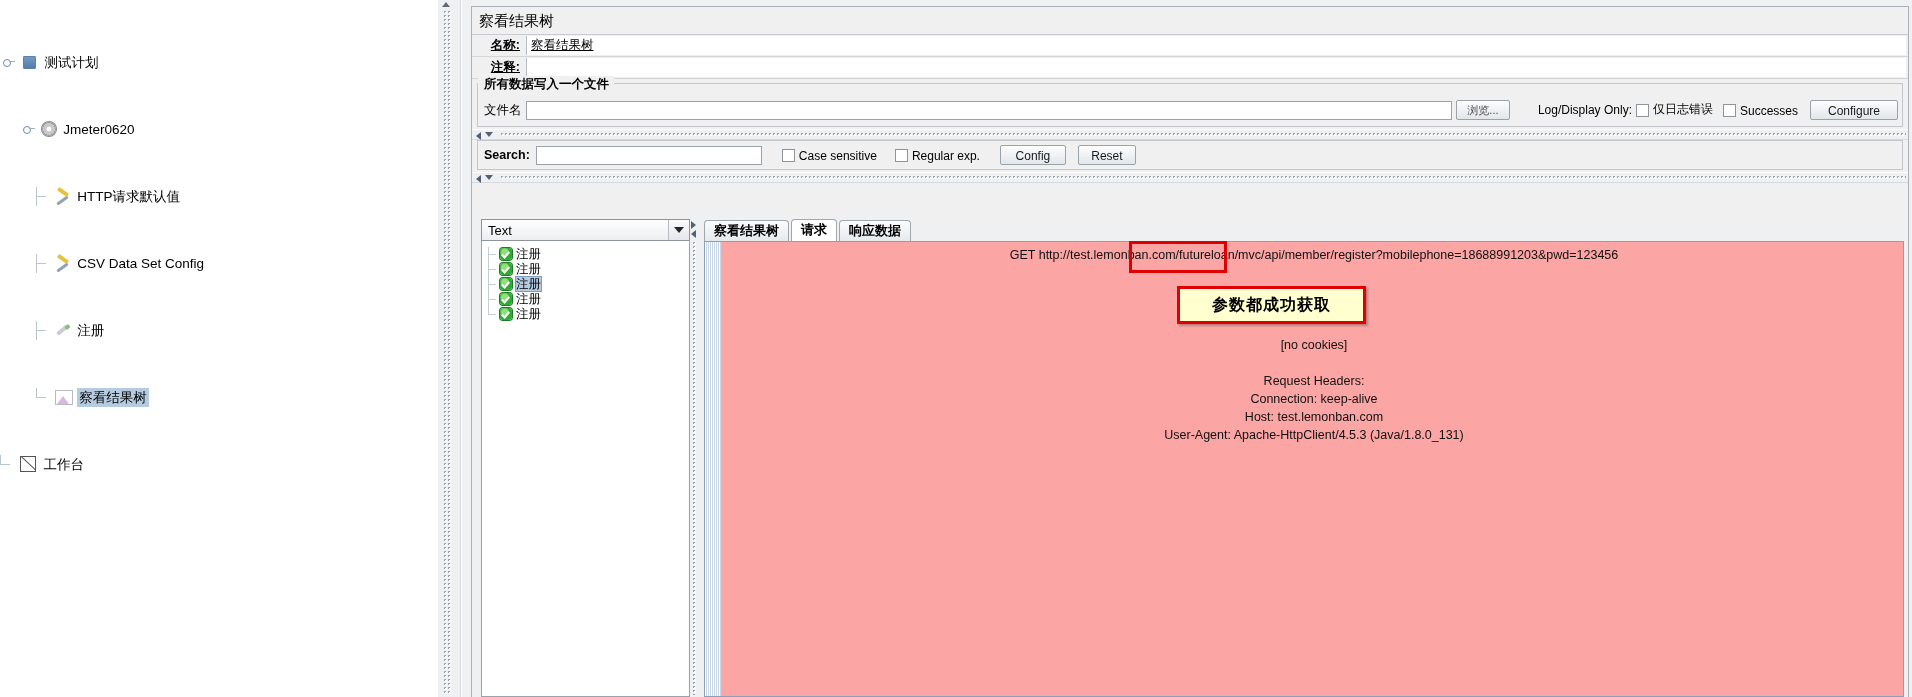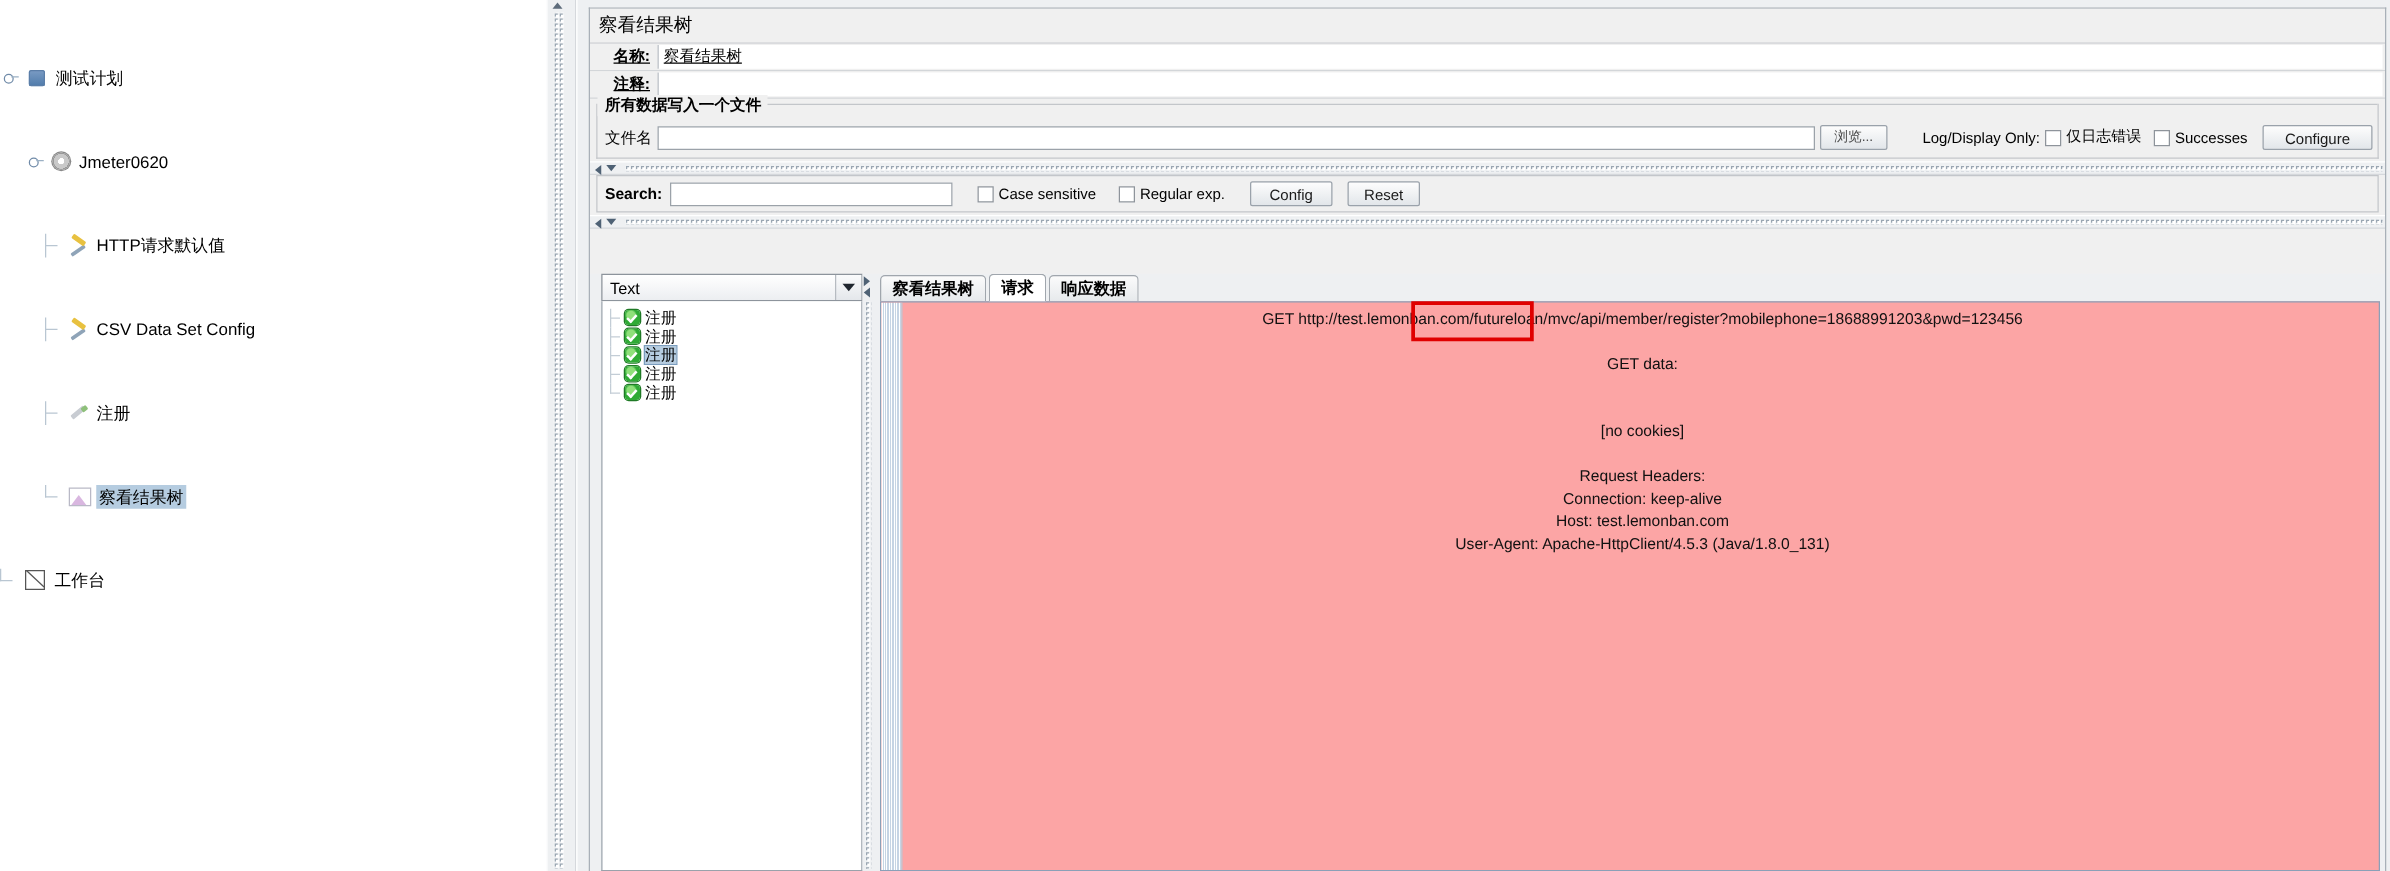--- a/index.html
+++ b/index.html
@@ -741,14 +741,15 @@
 User-Agent: Apache-HttpClient/4.5.3 (Java/1.8.0_131)</div>
           </div>
         </div>
 
       </div>
     </div>
   </div>
 
   <div class="red-box" style="left:1129px; top:241px; width:92px; height:26px;"></div>
 
+  <div class="yellow-note" style="left:1177px; top:286px; width:183px; height:32px;">参数都成功获取</div>
 
 </div>
 
 </body></html>

